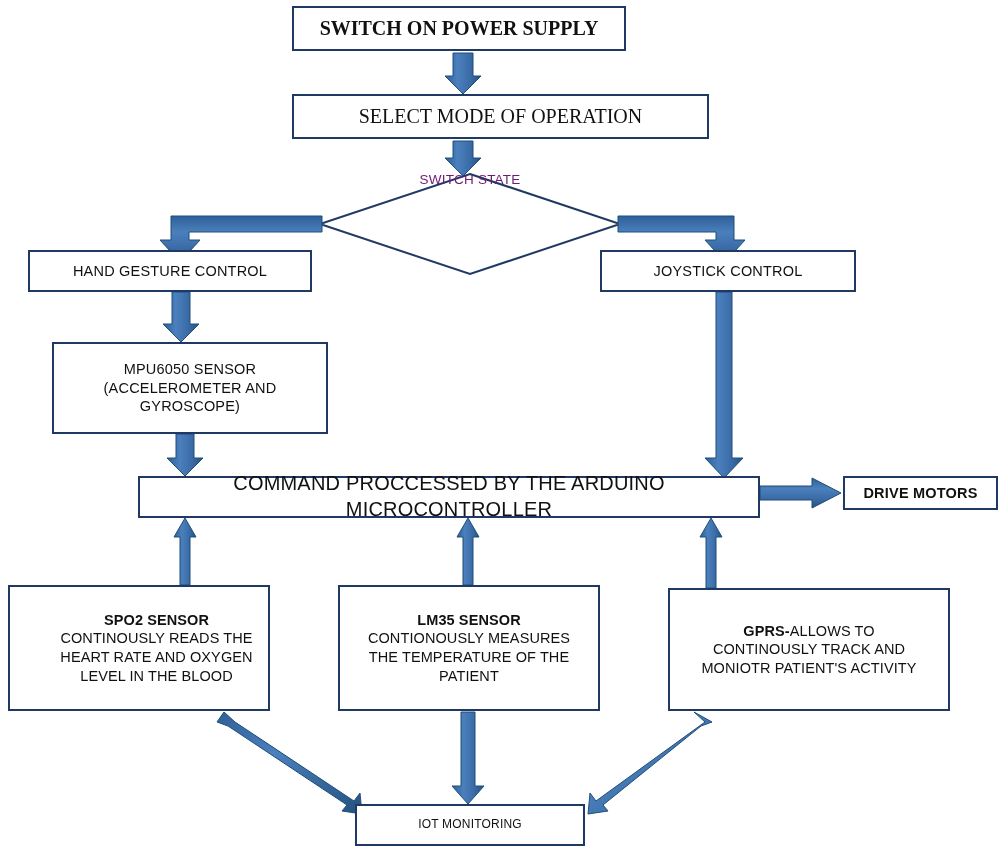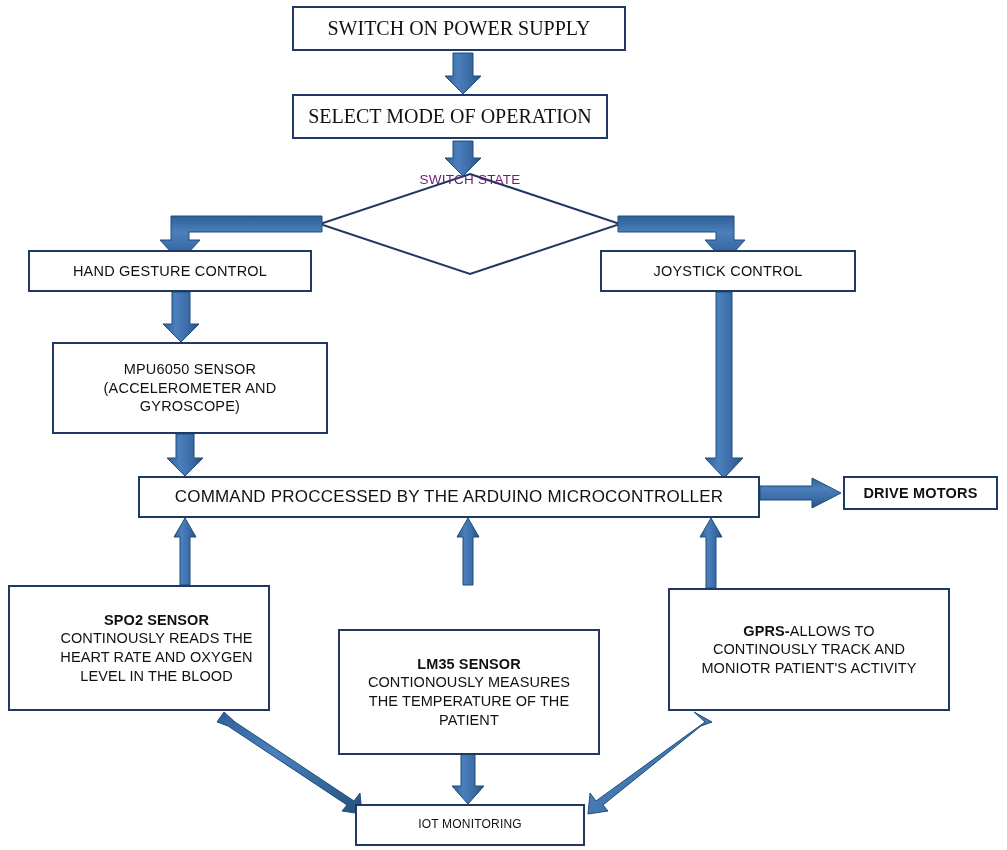--- a/index.html
+++ b/index.html
@@ -42,23 +42,24 @@
     width: 100%;
     padding: 0 6px;
     white-space: pre-line;
   }
   .serif {
     font-family: "Liberation Serif", serif;
   }
   .n-power {
     left: 292px; top: 6px; width: 334px; height: 45px;
     font-size: 20px;
+    font-weight: bold;
   }
   .n-mode {
-    left: 292px; top: 94px; width: 316px; height: 45px;
+    left: 292px; top: 94px; width: 417px; height: 45px;
     font-size: 20px;
   }
   .diamond-wrap {
     position: absolute;
     left: 318px; top: 172px; width: 304px; height: 104px;
     z-index: 3;
   }
   .diamond-label {
     position: absolute;
     left: 0; top: 0; width: 304px; height: 104px;
@@ -80,40 +81,39 @@
     font-size: 14.5px;
     letter-spacing: .2px;
   }
   .n-mpu {
     left: 52px; top: 342px; width: 276px; height: 92px;
     font-size: 14.5px;
     letter-spacing: .2px;
   }
   .n-command {
     left: 138px; top: 476px; width: 622px; height: 42px;
-    font-size: 17px;
+    font-size: 20px;
     letter-spacing: .2px;
   }
   .n-drive {
     left: 843px; top: 476px; width: 155px; height: 34px;
     font-size: 14.5px;
     letter-spacing: .2px;
     font-weight: bold;
   }
   .n-spo2 {
     left: 8px; top: 585px; width: 262px; height: 126px;
     font-size: 14.5px;
     letter-spacing: .1px;
     padding-left: 35px;
   }
   .n-lm35 {
     left: 338px; top: 585px; width: 262px; height: 126px;
     font-size: 14.5px;
     letter-spacing: .1px;
-    margin-top: 44px;
   }
   .n-gprs {
     left: 668px; top: 588px; width: 282px; height: 123px;
     font-size: 14.5px;
     letter-spacing: .1px;
     align-items: center;
   }
   .n-iot {
     left: 355px; top: 804px; width: 230px; height: 42px;
     font-size: 12px;

